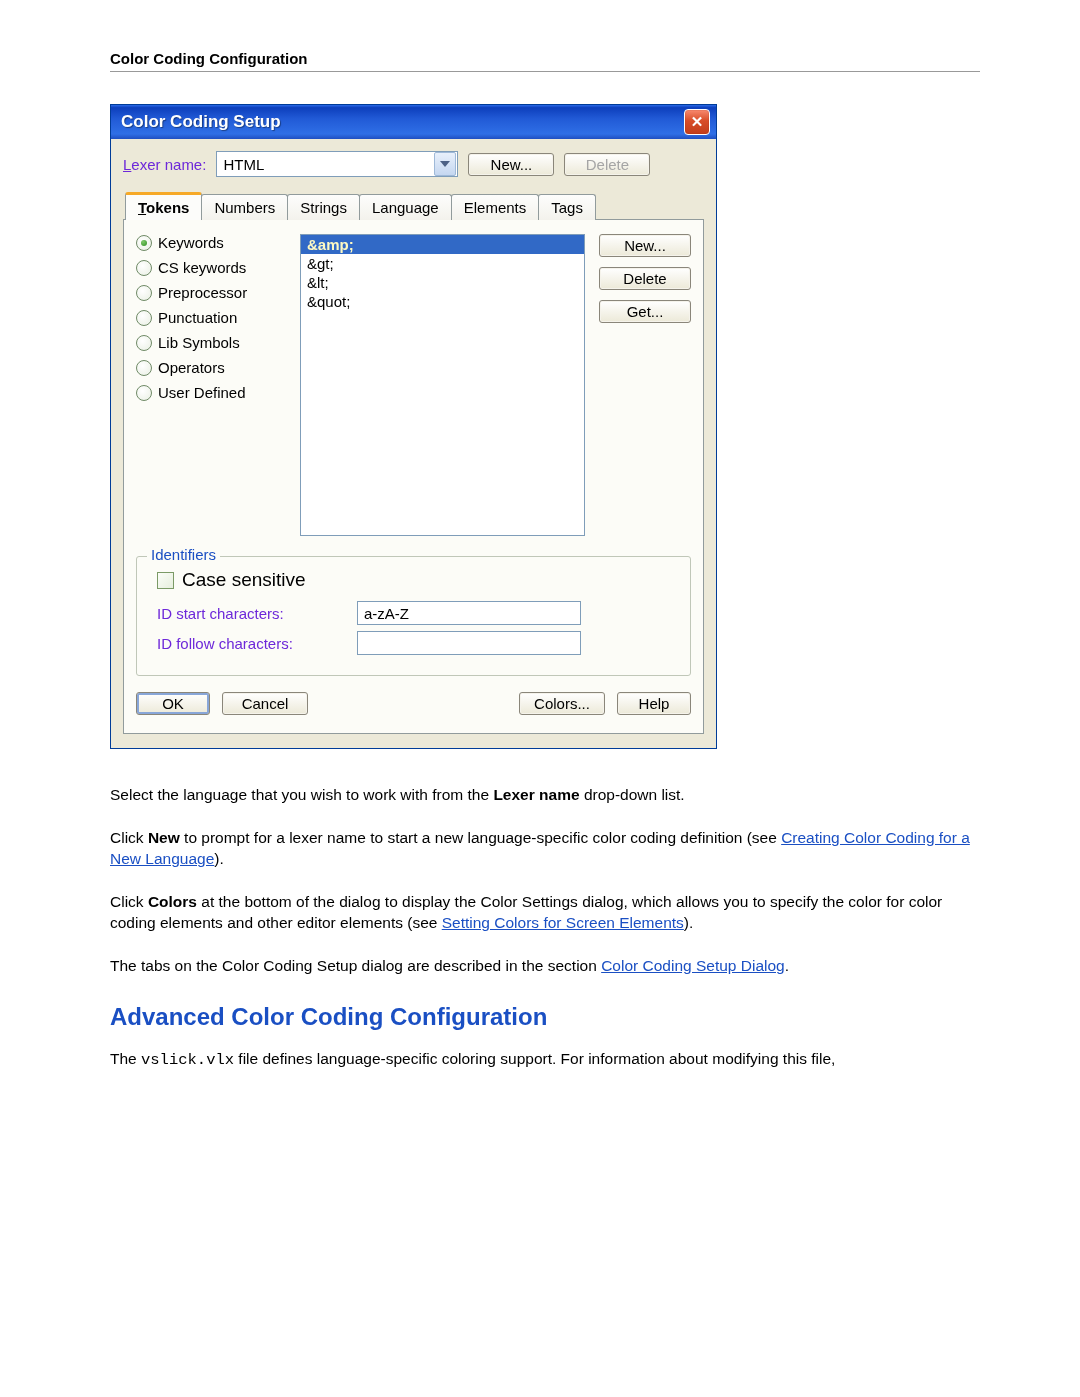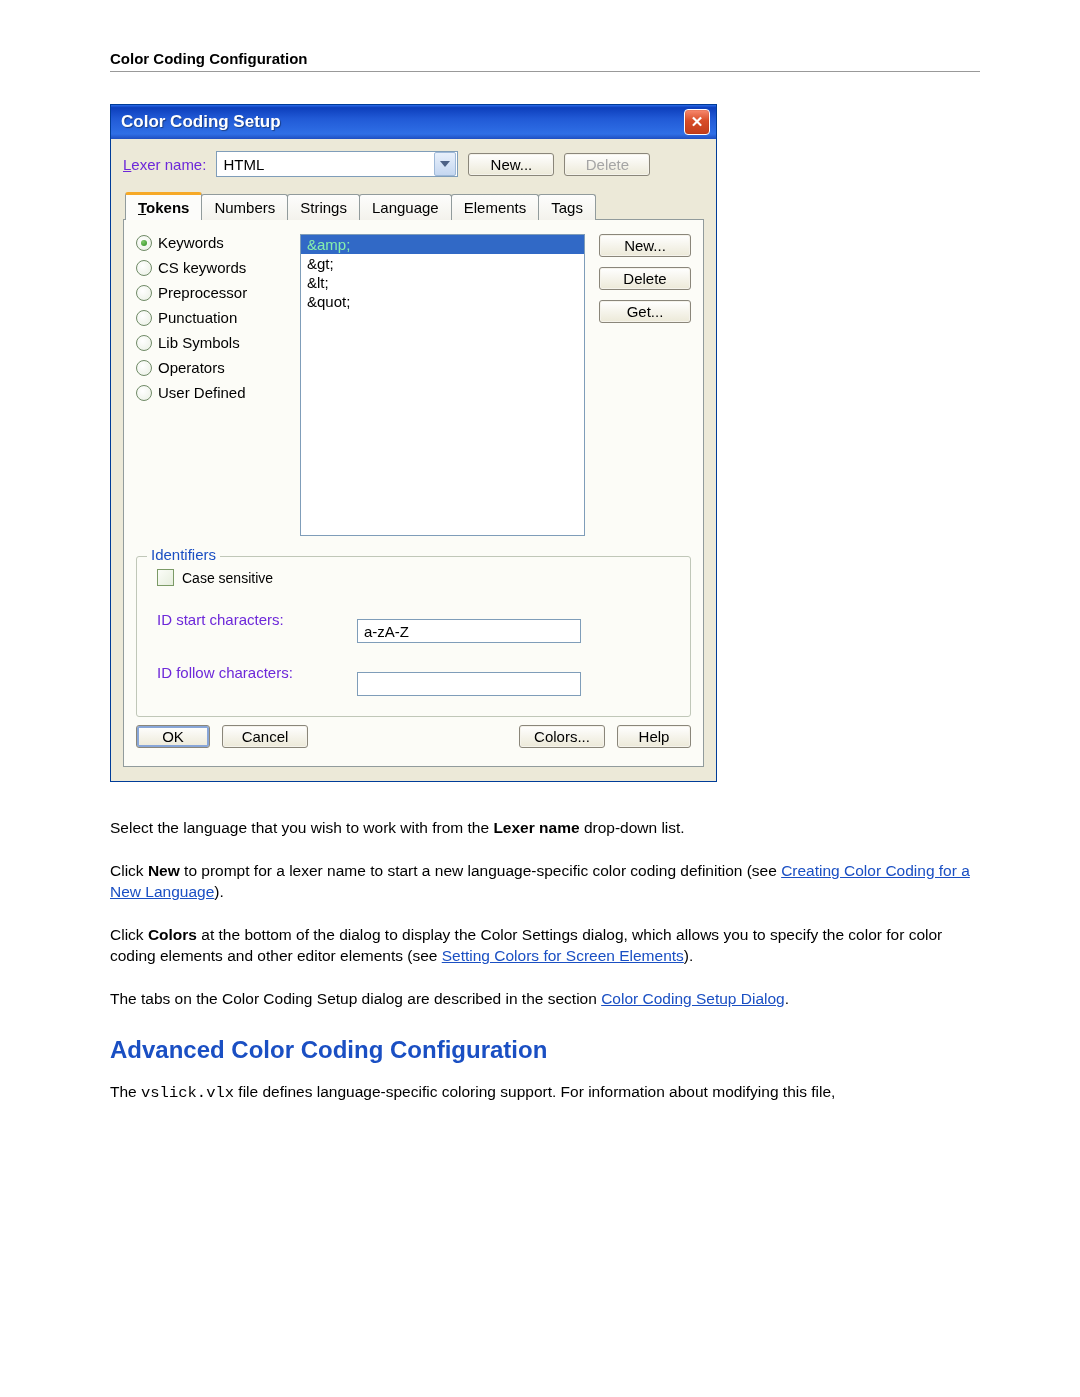--- a/index.html
+++ b/index.html
@@ -184,21 +184,22 @@
     border: 1px solid #7f9db9;
     height: 300px;
     font-size: 15px;
     overflow: hidden;
   }
   .li {
     padding: 1px 6px;
   }
   .li.sel {
     background: #3169c6;
-    color: #86efac;
+    color: #fef9c3;
+    font-weight: bold;
   }
   .rightcol {
     display: flex;
     flex-direction: column;
     gap: 10px;
     width: 92px;
   }
   .fieldset {
     border: 1px solid #c0c7b8;
     border-radius: 3px;
@@ -212,21 +213,21 @@
     left: 10px;
     background: #fcfcf7;
     padding: 0 4px;
     color: #1a4fc3;
     font-size: 15px;
   }
   .chk {
     display: flex;
     align-items: center;
     gap: 8px;
-    font-size: 14px;
+    font-size: 19px;
     margin-bottom: 10px;
     margin-left: 6px;
   }
   .chkbox {
     width: 15px; height: 15px;
     border: 1px solid #7b9a66;
     background: linear-gradient(to bottom right, #fbfdf8, #e6eedd);
   }
   .formrow {
     display: flex;
@@ -236,27 +237,26 @@
   }
   .formrow .lbl { width: 180px; }
   .txt {
     border: 1px solid #7f9db9;
     background: #fff;
     height: 22px;
     width: 210px;
     font-size: 15px;
     padding: 0 6px;
     outline: none;
-    margin-top: 23px;
   }
   .dlg-footer {
     display: flex;
     align-items: flex-start;
     padding: 0 0 0 0;
-    margin-top: 8px;
+    margin-top: 16px;
   }
   .dlg-footer .left { display: flex; gap: 12px; }
   .dlg-footer .right { margin-left: auto; display: flex; gap: 12px; }
 
   
   .body-text p {
     font-size: 15.5px;
     line-height: 1.35;
     margin: 0 0 22px 0;
     color: #000;

